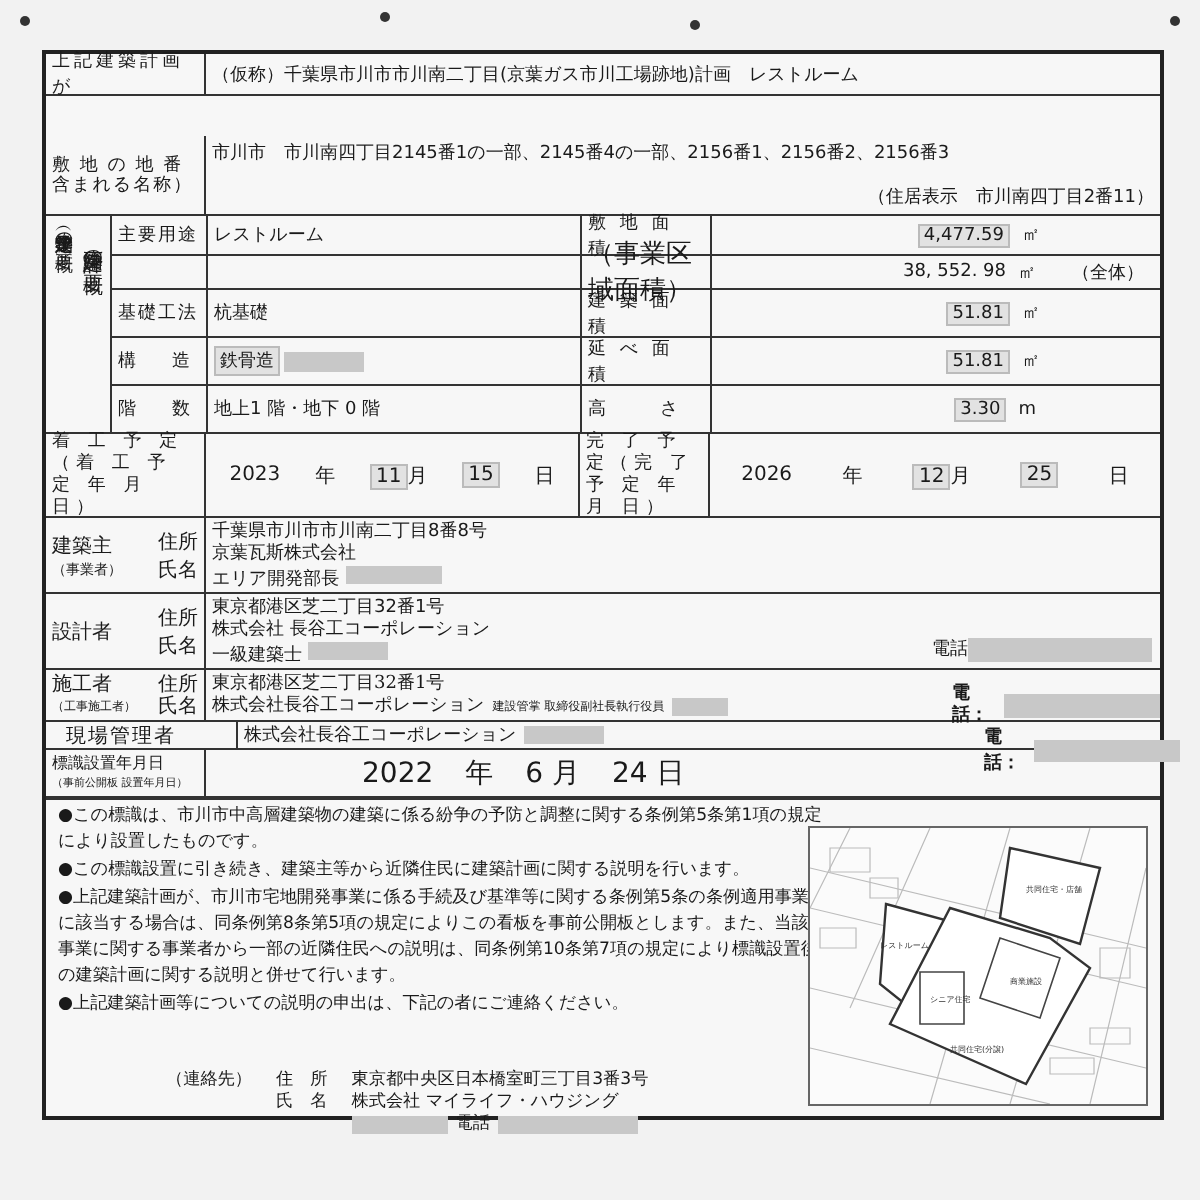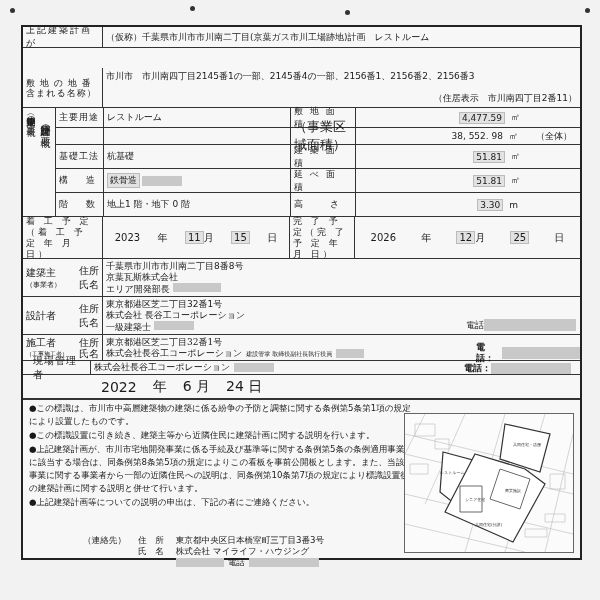--- a/index.html
+++ b/index.html
@@ -200,32 +200,36 @@
         <span class="grey" style="width:28px;height:9px;"></span>
       </span>
       <span style="position:absolute;left:373px;top:7px;display:flex;align-items:center;">
         <span style="font-weight:bold;">電話：</span>
         <span class="grey" style="width:80px;height:12px;"></span>
       </span>
     </div>
   </div>
 
   <div class="row" style="height:14px;">
-    <div class="cell" style="width:68px;font-family:'DejaVu Serif',serif;font-size:10px;padding-left:10px;letter-spacing:1px;">現場管理者</div>
+    <div class="cell" style="width:96px;font-family:'DejaVu Serif',serif;font-size:10px;padding-left:10px;letter-spacing:1px;">現場管理者</div>
     <div class="cell" style="flex:1;font-family:'DejaVu Serif',serif;gap:4px;position:relative;">
       <span>株式会社長谷工コーポレーション</span>
       <span class="grey" style="width:40px;height:9px;"></span>
       <span style="position:absolute;left:373px;top:1px;display:flex;align-items:center;">
         <span style="font-weight:bold;">電話：</span>
         <span class="grey" style="width:80px;height:11px;"></span>
       </span>
     </div>
   </div>
 
   <div class="row" style="height:25px;border-bottom:2px solid #333;">
+    <div class="cell" style="width:80px;flex-direction:column;align-items:flex-start;justify-content:center;line-height:10px;">
+      <span style="font-size:8px;">標識設置年月日</span>
+      <span style="font-size:5.5px;">（事前公開板 設置年月日）</span>
+    </div>
     <div class="cell" style="flex:1;padding-left:78px;gap:16px;font-size:14px;">
       <span>2022</span>
       <span>年</span>
       <span><span>6</span> <span>月</span></span>
       <span><span>24</span> <span>日</span></span>
     </div>
   </div>
 
   <div class="notes" style="width:382px;">
     <p>●この標識は、市川市中高層建築物の建築に係る紛争の予防と調整に関する条例第5条第1項の規定により設置したものです。</p>

